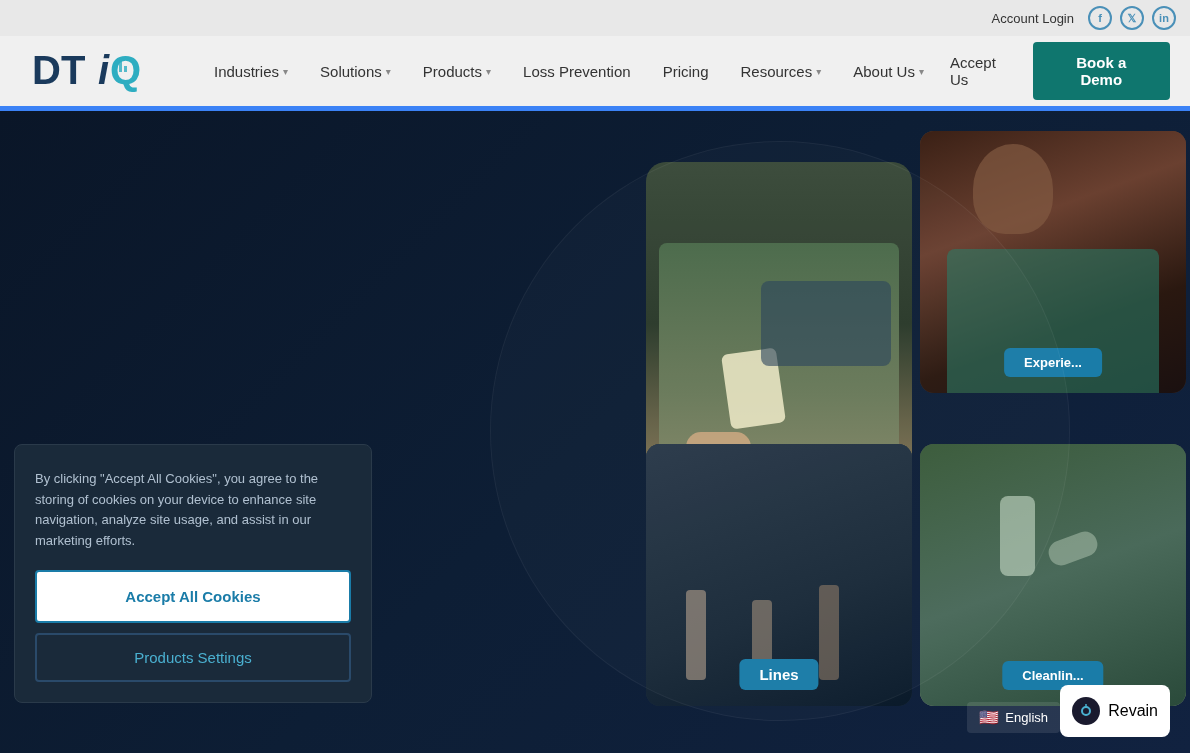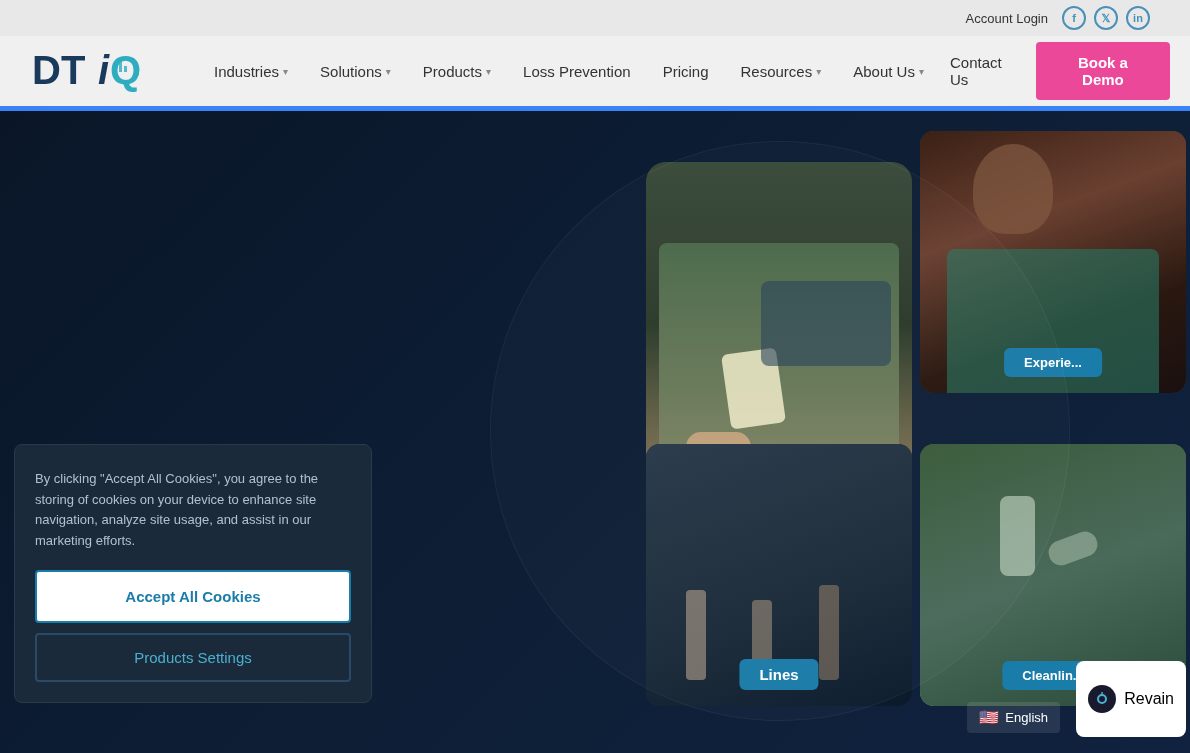--- a/index.html
+++ b/index.html
@@ -5,21 +5,21 @@
     * { margin: 0; padding: 0; box-sizing: border-box; }
     body { font-family: 'Arial', sans-serif; width: 1190px; height: 753px; overflow: hidden; background: #0d1b2e; }
 
     
     .top-bar {
       background: #e8e8e8;
       height: 36px;
       display: flex;
       align-items: center;
       justify-content: flex-end;
-      padding: 0 40px;
+      padding: 0 14px;
       gap: 14px;
     }
     .top-bar-account {
       font-size: 13px;
       color: #333;
     }
     .social-icons {
       display: flex;
       gap: 8px;
       align-items: center;
@@ -75,21 +75,21 @@
       align-items: center;
       gap: 4px;
     }
     .contact-us-link {
       padding: 8px 12px;
       font-size: 15px;
       color: #333;
       cursor: pointer;
     }
     .book-demo-btn {
-      background: #ec4899;
+      background: #0f766e;
       color: white;
       padding: 12px 22px;
       border-radius: 4px;
       font-size: 15px;
       font-weight: 600;
       cursor: pointer;
       border: none;
     }
 
     
@@ -243,25 +243,25 @@
       height: 580px;
       border-radius: 50%;
       border: 1px solid rgba(255,255,255,0.05);
       background: rgba(255,255,255,0.02);
       z-index: 1;
     }
 
     
     .revain-badge {
       position: absolute;
-      right: 4px;
+      right: 20px;
       bottom: 16px;
       background: white;
       border-radius: 8px;
-      padding: 24px 12px;
+      padding: 12px 12px;
       display: flex;
       align-items: center;
       gap: 8px;
       z-index: 20;
     }
     .revain-icon {
       width: 28px;
       height: 28px;
       background: #1a1a2e;
       border-radius: 50%;
@@ -339,21 +339,21 @@
       <span>Resources</span>
       <span class="nav-chevron">▾</span>
     </div>
     <div class="nav-item">
       <span>About Us</span>
       <span class="nav-chevron">▾</span>
     </div>
   </div>
 
   <div class="nav-right">
-    <div class="contact-us-link">Contact Us</div>
+    <div class="contact-us-link">Accept Us</div>
     <button class="book-demo-btn">Book a Demo</button>
   </div>
 </nav>
 
 <section class="hero">
   <div class="hero-circle"></div>
 
 
   <div class="cookie-banner">
     <p class="cookie-text">By clicking "Accept All Cookies", you agree to the storing of cookies on your device to enhance site navigation, analyze site usage, and assist in our marketing efforts.</p>

